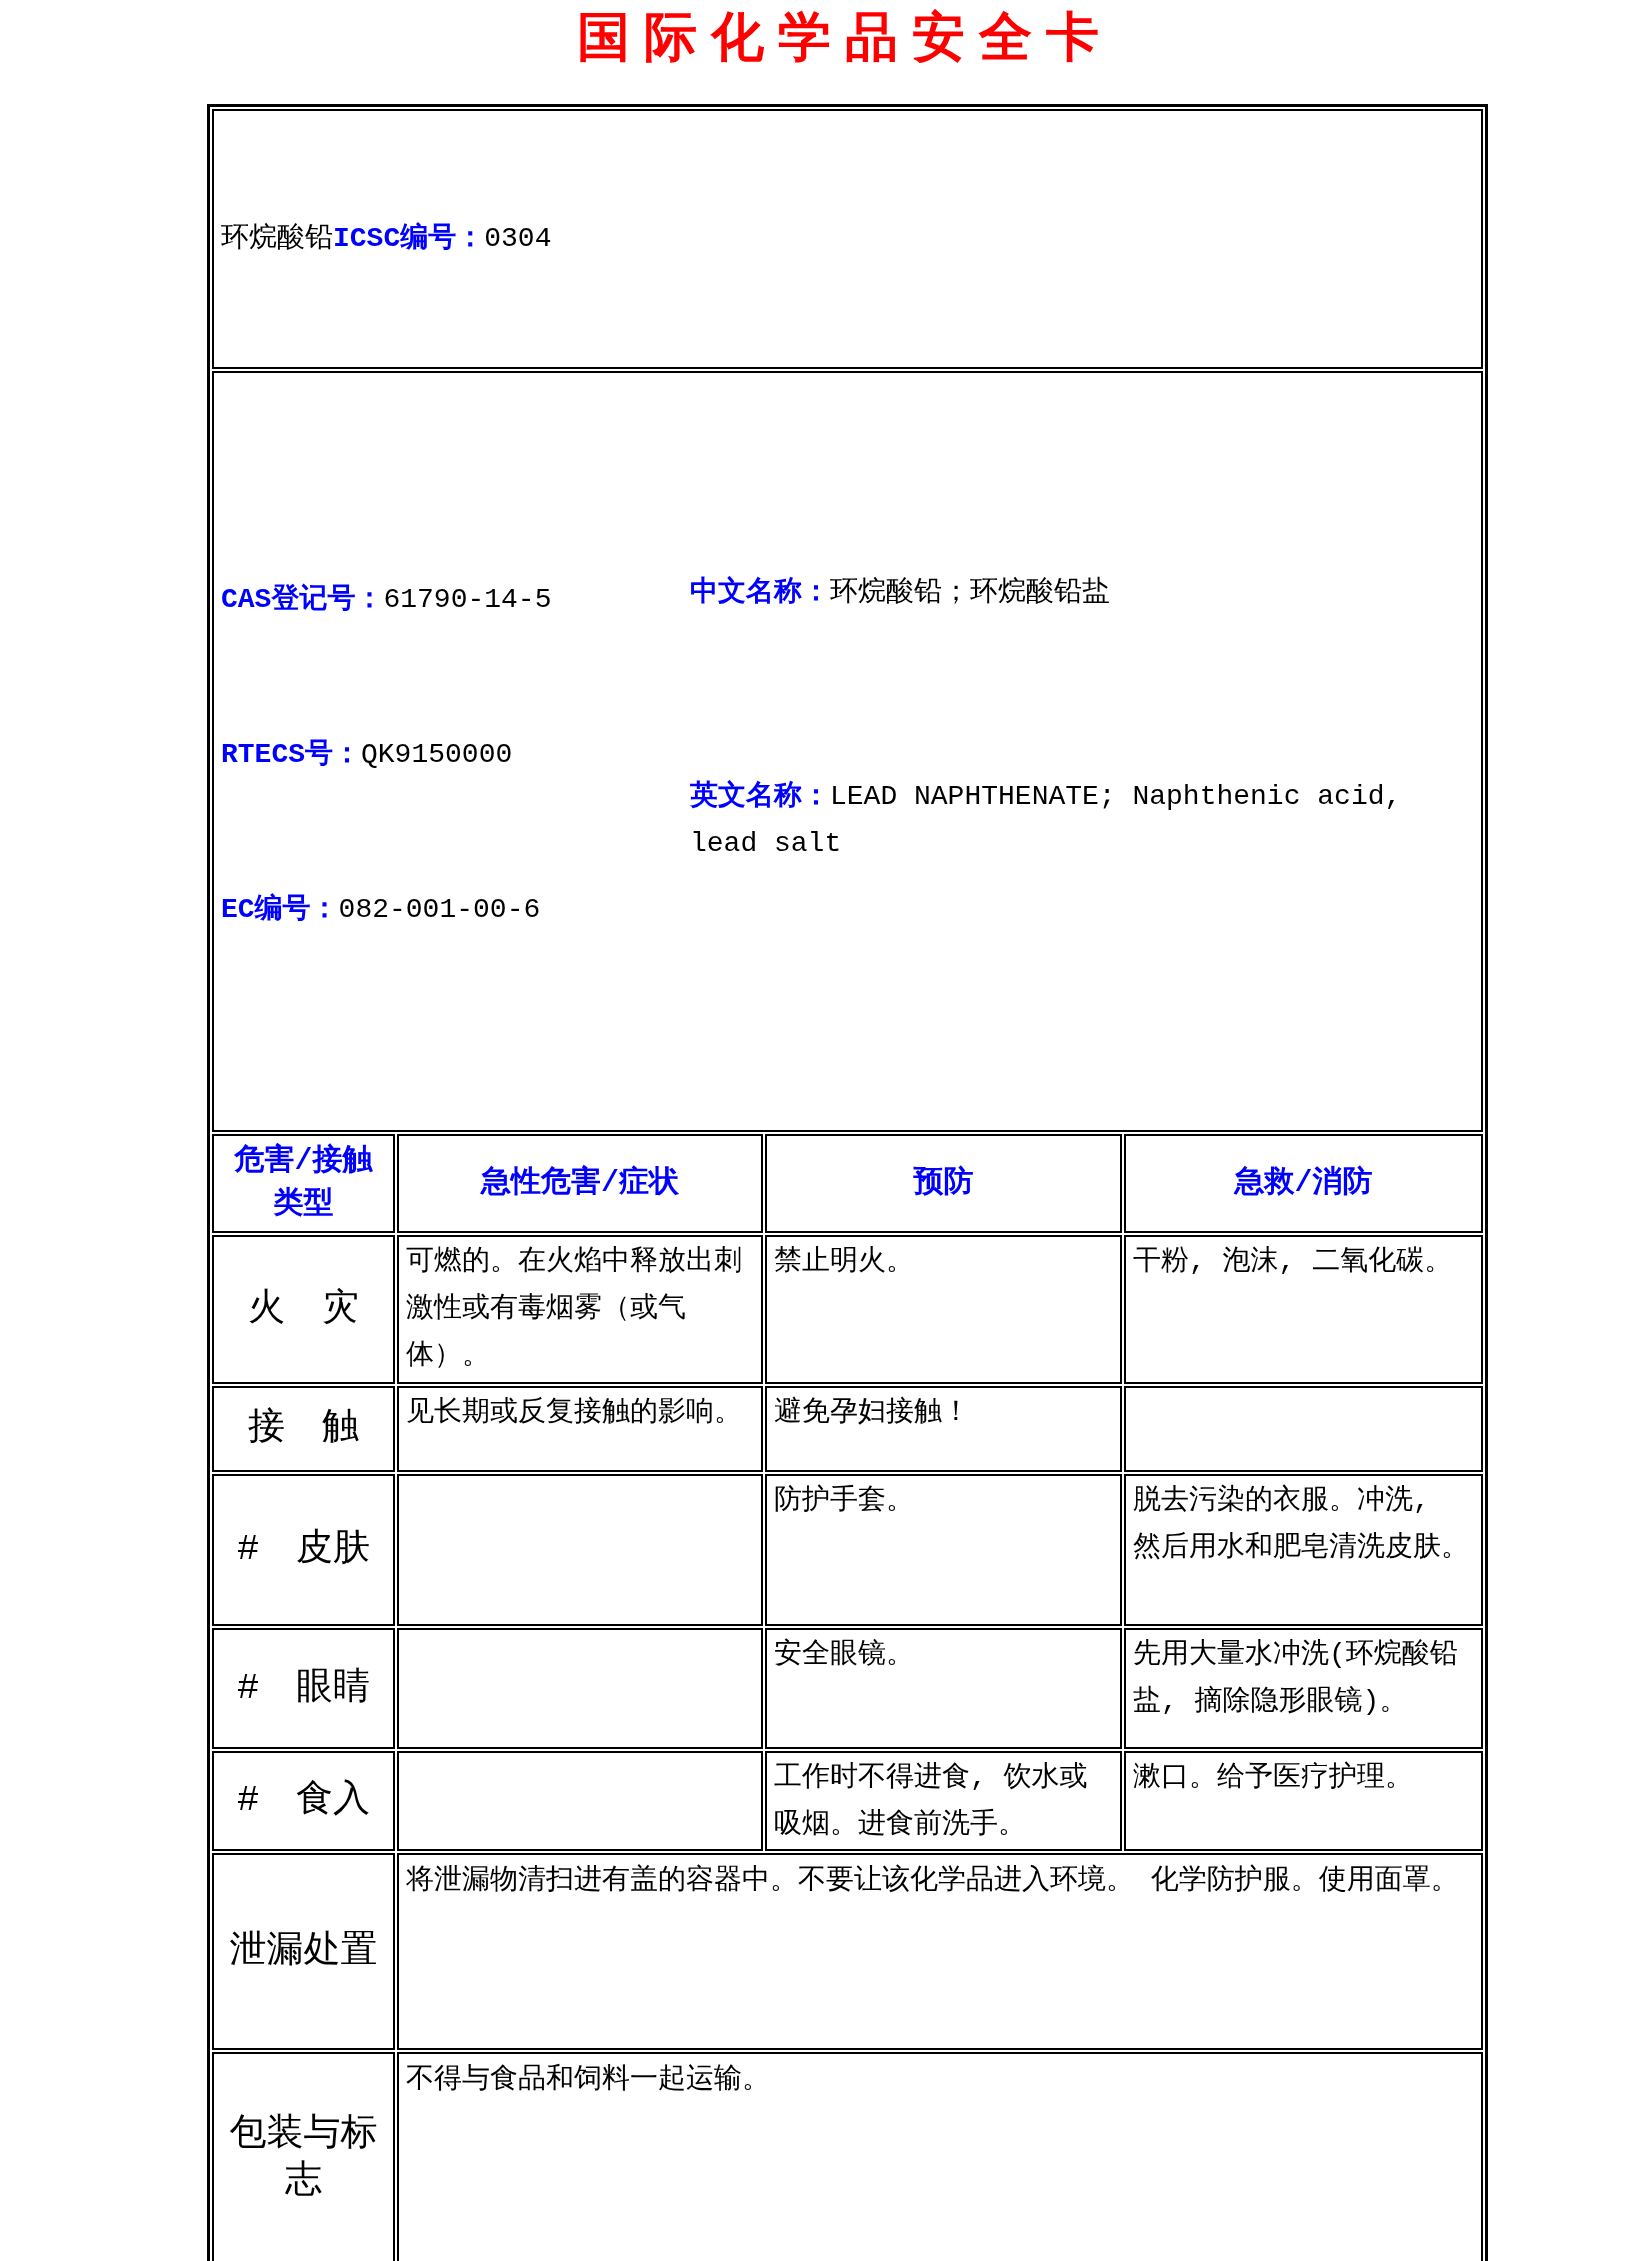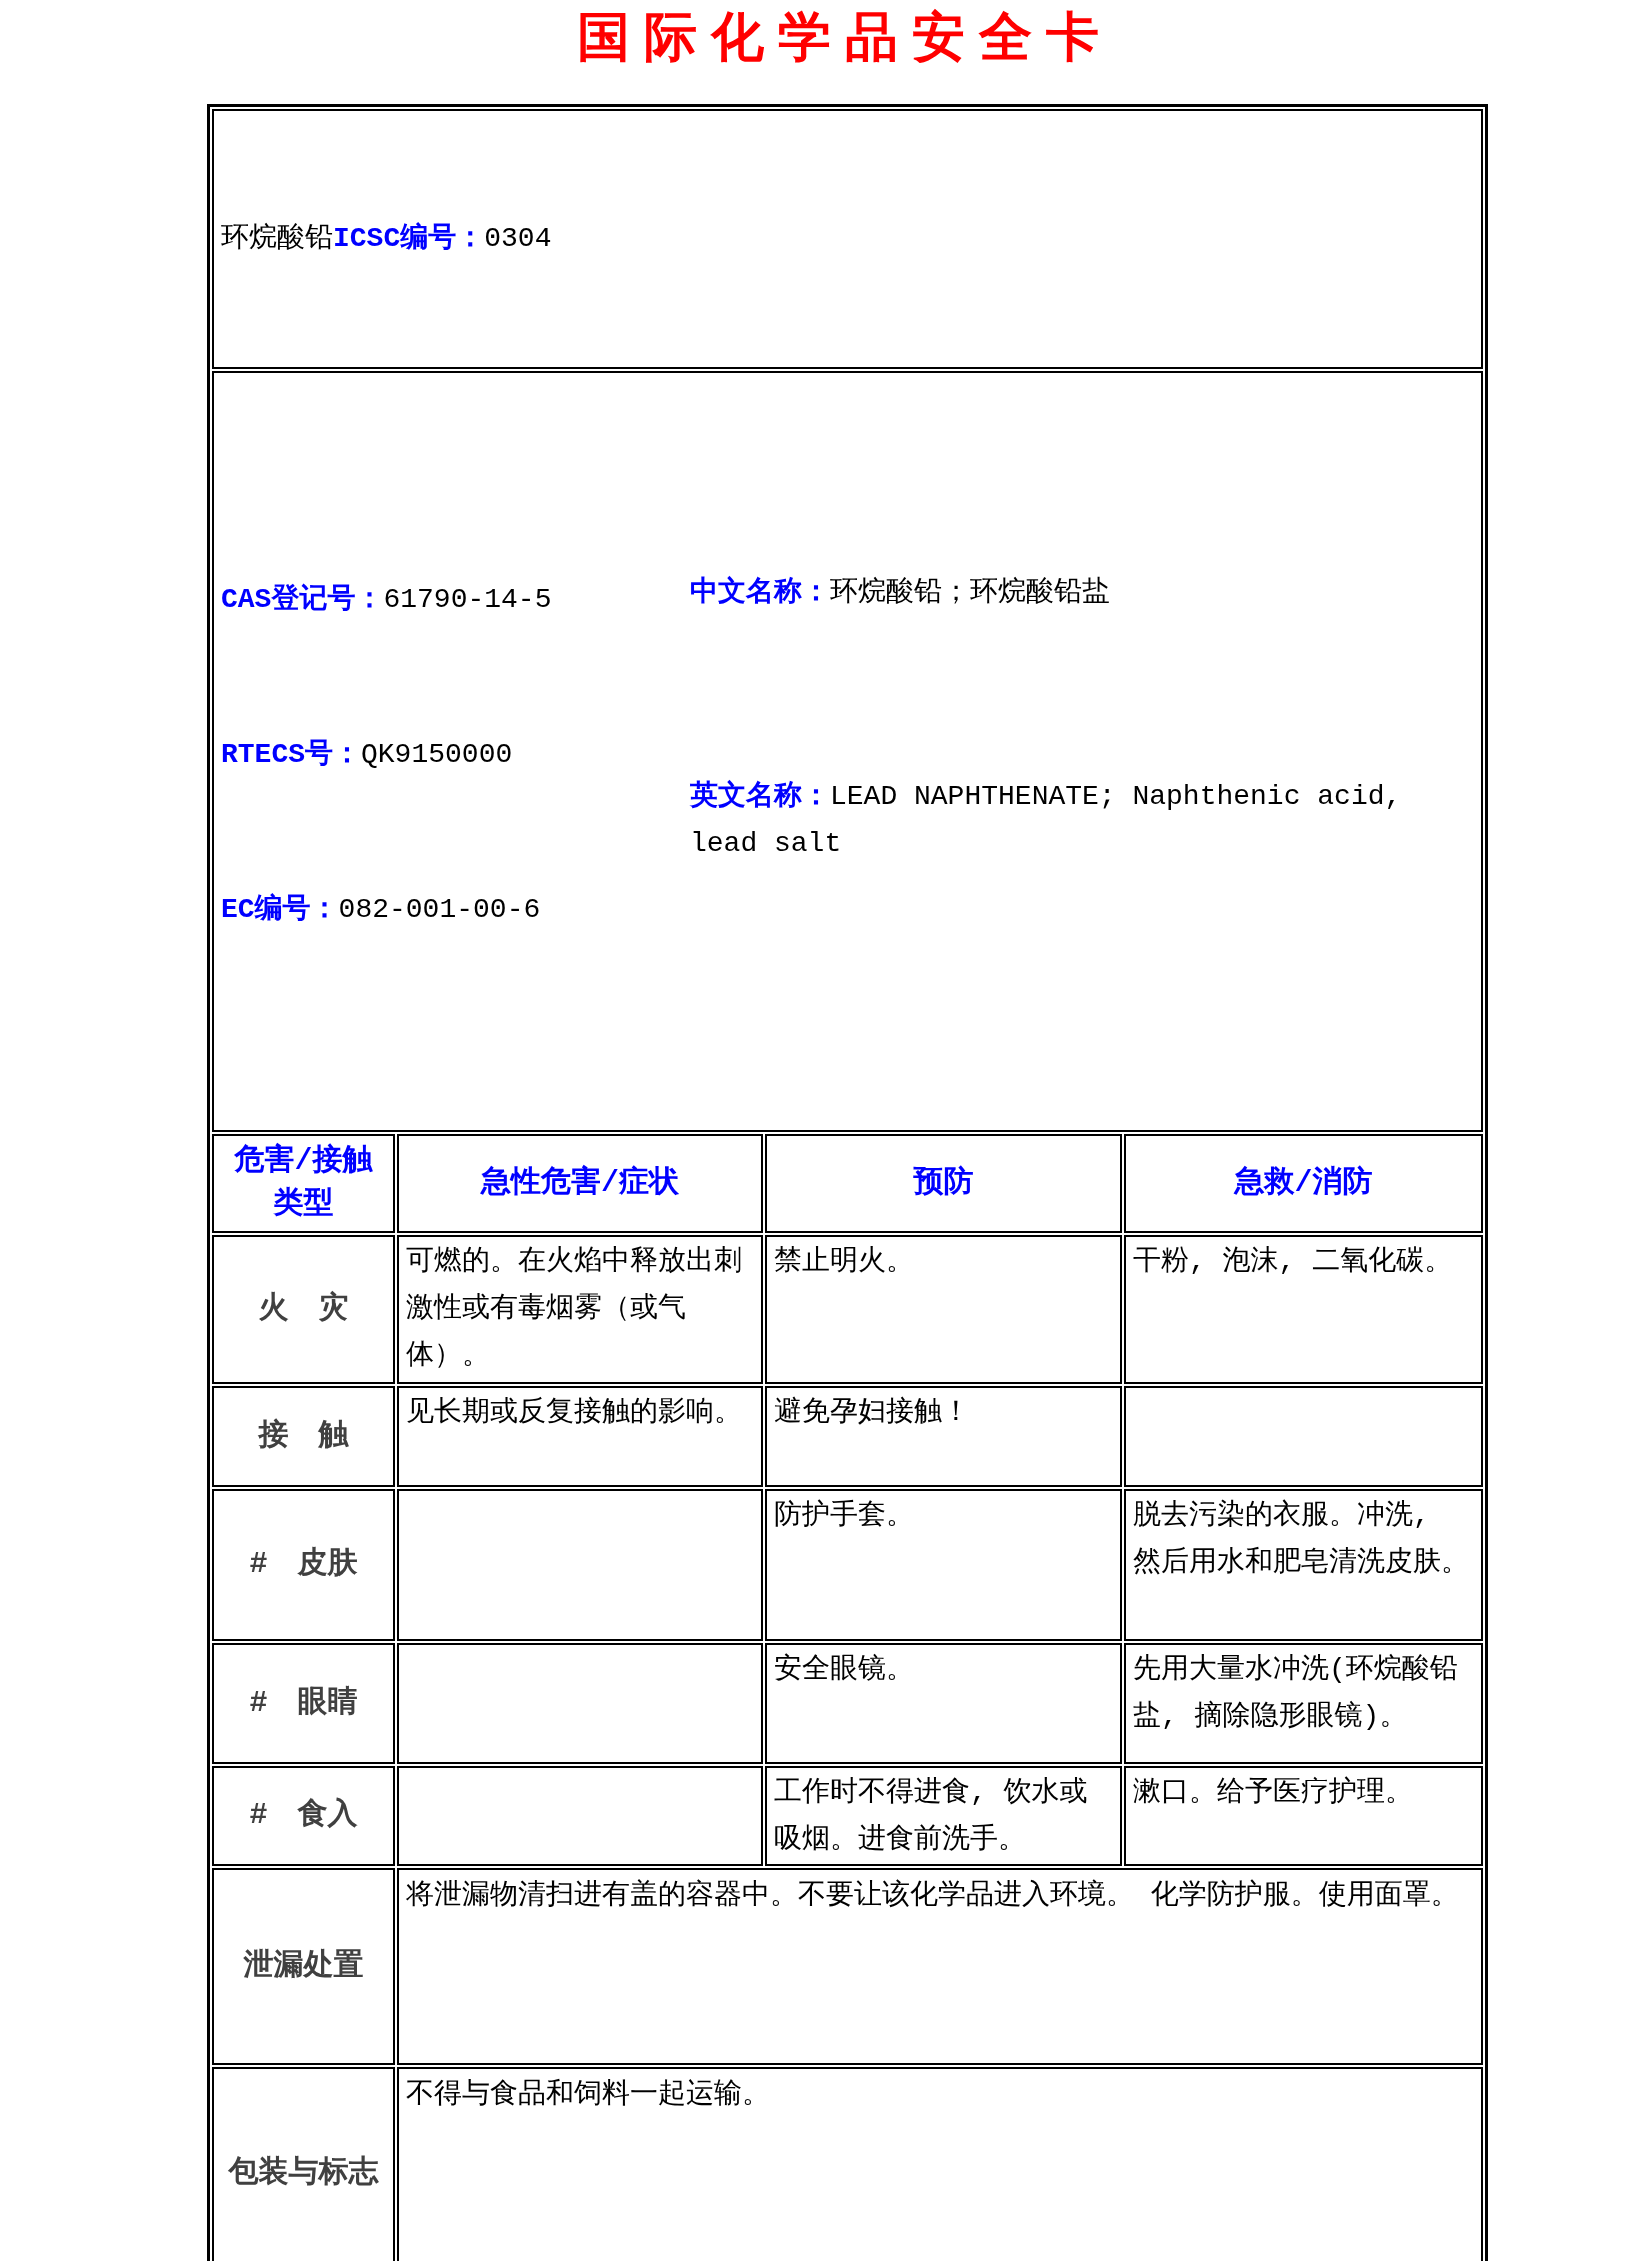--- a/index.html
+++ b/index.html
@@ -53,23 +53,23 @@
   th {
     color: #0000ff;
     font-size: 30px;
     font-weight: bold;
     text-align: center;
     vertical-align: middle;
     white-space: pre-line;
     line-height: 43px;
   }
   td.lab {
-    color: #404040;
-    font-size: 30px;
-    font-weight: bold;
+    color: #000000;
+    font-size: 37px;
+    font-weight: normal;
     text-align: center;
     vertical-align: middle;
     white-space: pre-wrap;
   }
   .blue { color: #0000ff; font-weight: bold; }
   .val  { color: #000000; font-weight: normal; }
   .namebar {
     display: flex;
     justify-content: flex-start;
     align-items: center;
@@ -81,21 +81,21 @@
   .id-line  { line-height: 61px; white-space: nowrap; }
   .ids-right { flex: 1 1 auto; }
   .name-line { line-height: 47px; }
   .name-en { margin-top: 63px; }
   
   tr.r-name   { height: 71px; }
   tr.r-ids    { height: 193px; }
   tr.r-head   { height: 99px; margin-top: 24px; }
   tr.r-fire   { height: 149px; }
   tr.r-expl   { height: 99px; }
-  tr.r-cont   { height: 101px; }
+  tr.r-cont   { height: 86px; }
   tr.r-inh    { height: 48px;  }
   tr.r-skin   { height: 152px; }
   tr.r-eye    { height: 121px; }
   tr.r-ing    { height: 98px; border-radius: 10px; }
   tr.r-spill  { height: 197px; }
   tr.r-pack   { height: 212px; }
 </style>
 </head>
 <body>
 

